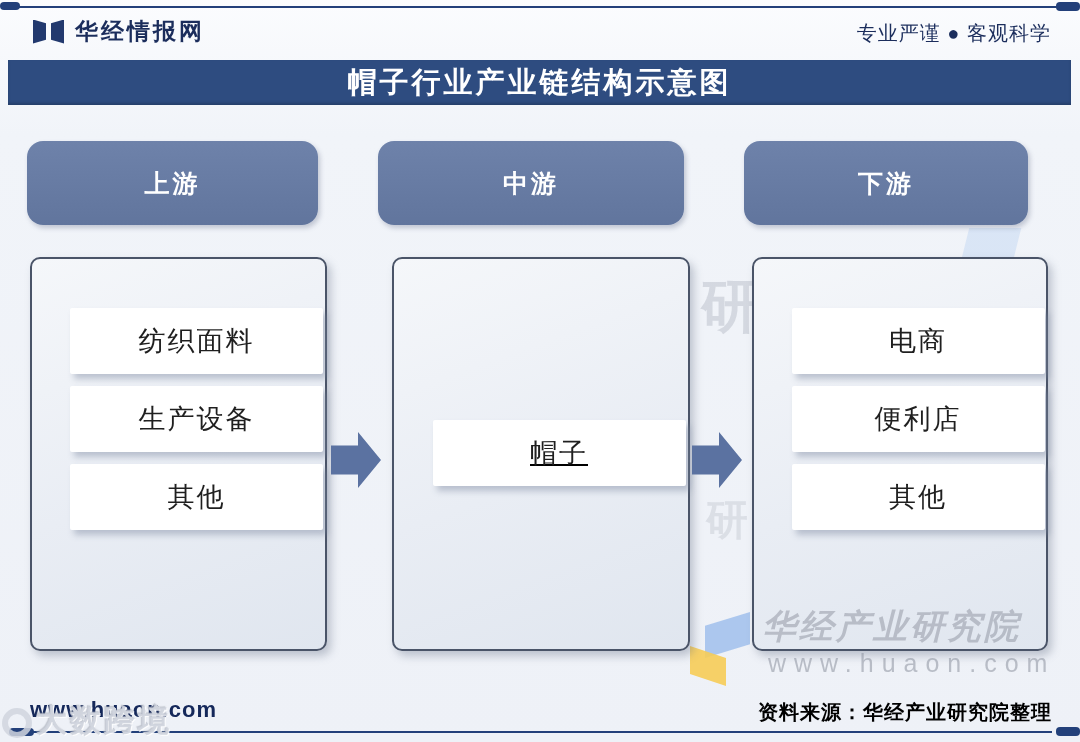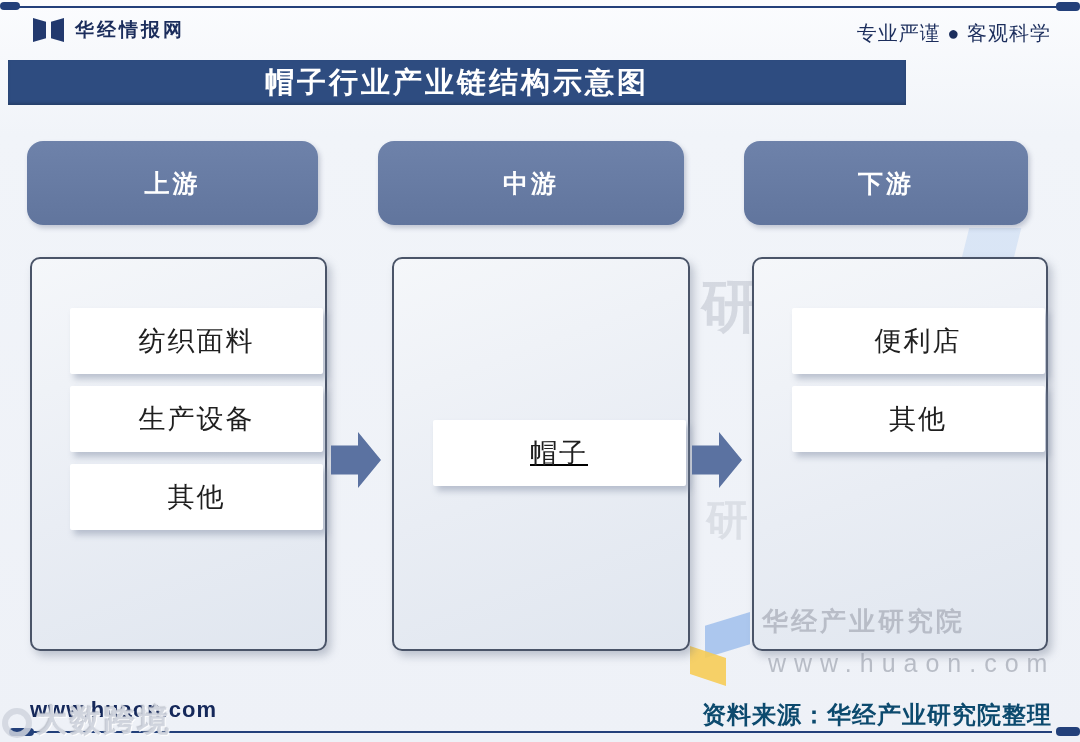--- a/index.html
+++ b/index.html
@@ -29,25 +29,25 @@
   .top-dash-r{right:0;top:2px;width:24px;height:9px;}
   .bot-line{left:30px;right:28px;top:731px;}
   .bot-dash-l{left:9px;top:728px;width:25px;height:8px;}
   .bot-dash-r{right:0;top:727px;width:24px;height:9px;}
   
   .brand{position:absolute;left:33px;top:16px;display:flex;align-items:center;gap:11px;}
   .logo{position:relative;width:31px;height:28px;}
   .logo .l,.logo .r{position:absolute;top:2px;width:13px;height:24px;background:#22396e;}
   .logo .l{left:0;clip-path:polygon(0 0,100% 16%,100% 84%,0 100%);}
   .logo .r{right:0;clip-path:polygon(0 16%,100% 0,100% 100%,0 84%);}
-  .brand-name{font-size:19px;font-weight:600;color:var(--navy-text);letter-spacing:3px;}
+  .brand-name{font-size:23px;font-weight:600;color:var(--navy-text);letter-spacing:3px;}
   .slogan{position:absolute;right:29px;top:20px;font-size:20px;font-weight:400;color:var(--navy-text);letter-spacing:1px;}
   
   .title-bar{
-    position:absolute;left:8px;top:60px;width:898px;height:45px;
+    position:absolute;left:8px;top:60px;width:1063px;height:45px;
     background:var(--title-bar);
     color:#fff;display:flex;align-items:center;justify-content:center;
     font-size:29px;font-weight:bold;letter-spacing:3px;
     box-shadow:inset 0 -2px 3px rgba(0,0,0,0.18);
   }
   
   .col-header{
     position:absolute;top:141px;height:84px;border-radius:16px;
     background:linear-gradient(180deg,#6e82aa 0%,#61759d 100%);
     color:#fff;font-size:25px;font-weight:bold;letter-spacing:3px;
@@ -82,24 +82,24 @@
   .arrow{
     position:absolute;top:432px;width:50px;height:56px;background:var(--arrow);
     clip-path:polygon(0 24%,54% 24%,54% 0,100% 50%,54% 100%,54% 76%,0 76%);
     filter:drop-shadow(2px 3px 2px rgba(80,90,115,0.4));
     z-index:3;
   }
   .ar-1{left:331px;}
   .ar-2{left:692px;}
   
   .footer-site{position:absolute;left:30px;top:697px;font-size:22px;font-weight:bold;color:#15285a;letter-spacing:1px;z-index:4;}
-  .footer-source{position:absolute;right:28px;top:699px;font-size:24px;font-weight:600;color:#0c4a6e;letter-spacing:1px;z-index:4;}
+  .footer-source{position:absolute;right:28px;top:699px;font-size:20px;font-weight:600;color:#000000;letter-spacing:1px;z-index:4;}
   
-  .wm-org{position:absolute;left:762px;top:604px;font-size:26px;font-weight:bold;
-    color:rgba(130,136,148,0.45);letter-spacing:3px;z-index:5;white-space:nowrap;}
+  .wm-org{position:absolute;left:762px;top:604px;font-size:34px;font-weight:bold;
+    color:rgba(130,136,148,0.45);letter-spacing:3px;z-index:5;white-space:nowrap;font-style:italic;}
   .wm-site{position:absolute;left:768px;top:649px;font-size:25px;
     color:rgba(140,146,158,0.55);letter-spacing:8px;z-index:5;white-space:nowrap;}
   .wm-fold-blue{position:absolute;left:705px;top:612px;width:45px;height:46px;
     background:rgba(160,192,236,0.85);clip-path:polygon(0 30%,100% 0,100% 70%,0 100%);z-index:1;}
   .wm-fold-yellow{position:absolute;left:690px;top:646px;width:36px;height:40px;
     background:rgba(246,204,86,0.9);clip-path:polygon(0 0,100% 30%,100% 100%,0 70%);z-index:1;}
   .wm-ghost{position:absolute;color:rgba(150,156,168,0.30);font-weight:bold;z-index:1;}
   .wg-1{left:701px;top:268px;font-size:58px;}
   .wg-2{left:706px;top:492px;font-size:42px;color:rgba(150,156,168,0.22);}
   .wm-shape-tr{position:absolute;left:965px;top:228px;width:52px;height:34px;
@@ -136,20 +136,21 @@
   <div class="item">纺织面料</div>
   <div class="item">生产设备</div>
   <div class="item">其他</div>
 </div>
 
 <div class="panel p-2">
   <div class="item">帽子</div>
 </div>
 
 <div class="panel p-3">
+  <div class="item">电商</div>
   <div class="item">便利店</div>
   <div class="item">其他</div>
 </div>
 
 <div class="arrow ar-1"></div>
 <div class="arrow ar-2"></div>
 
 <div class="wm-fold-blue"></div>
 <div class="wm-fold-yellow"></div>
 <div class="wm-shape-tr"></div>

